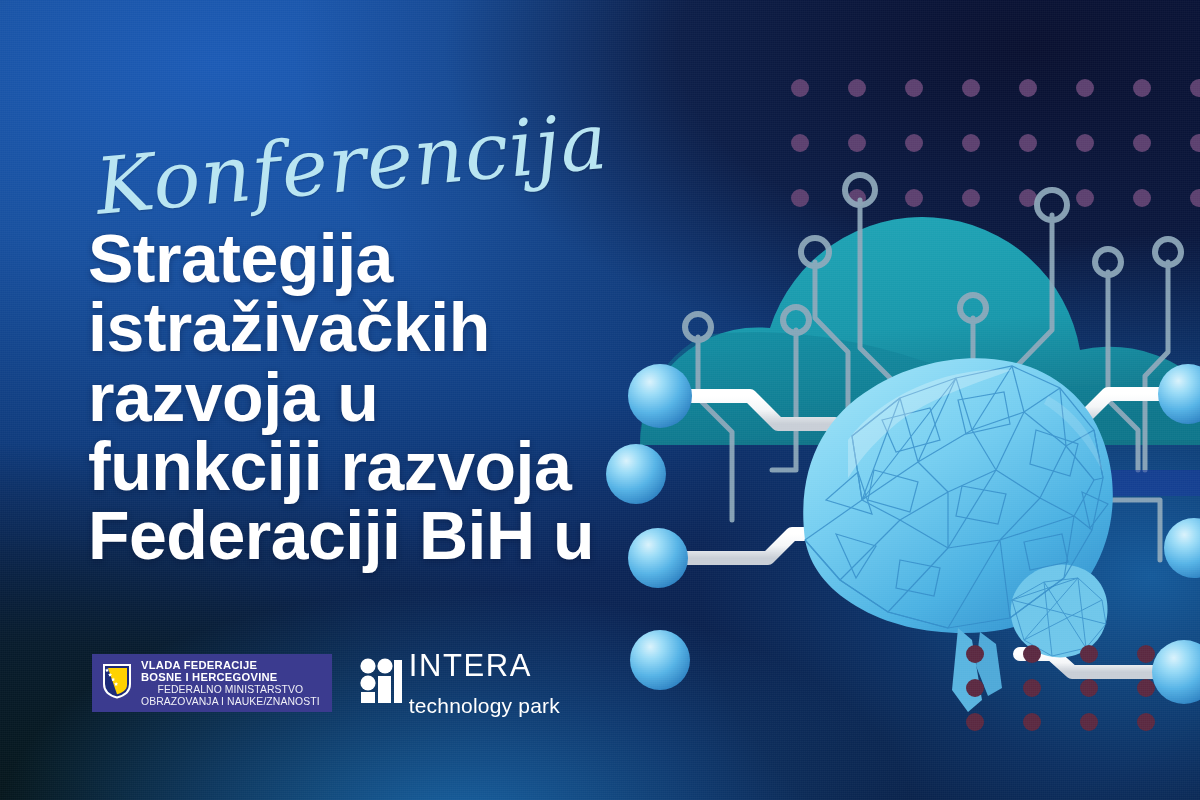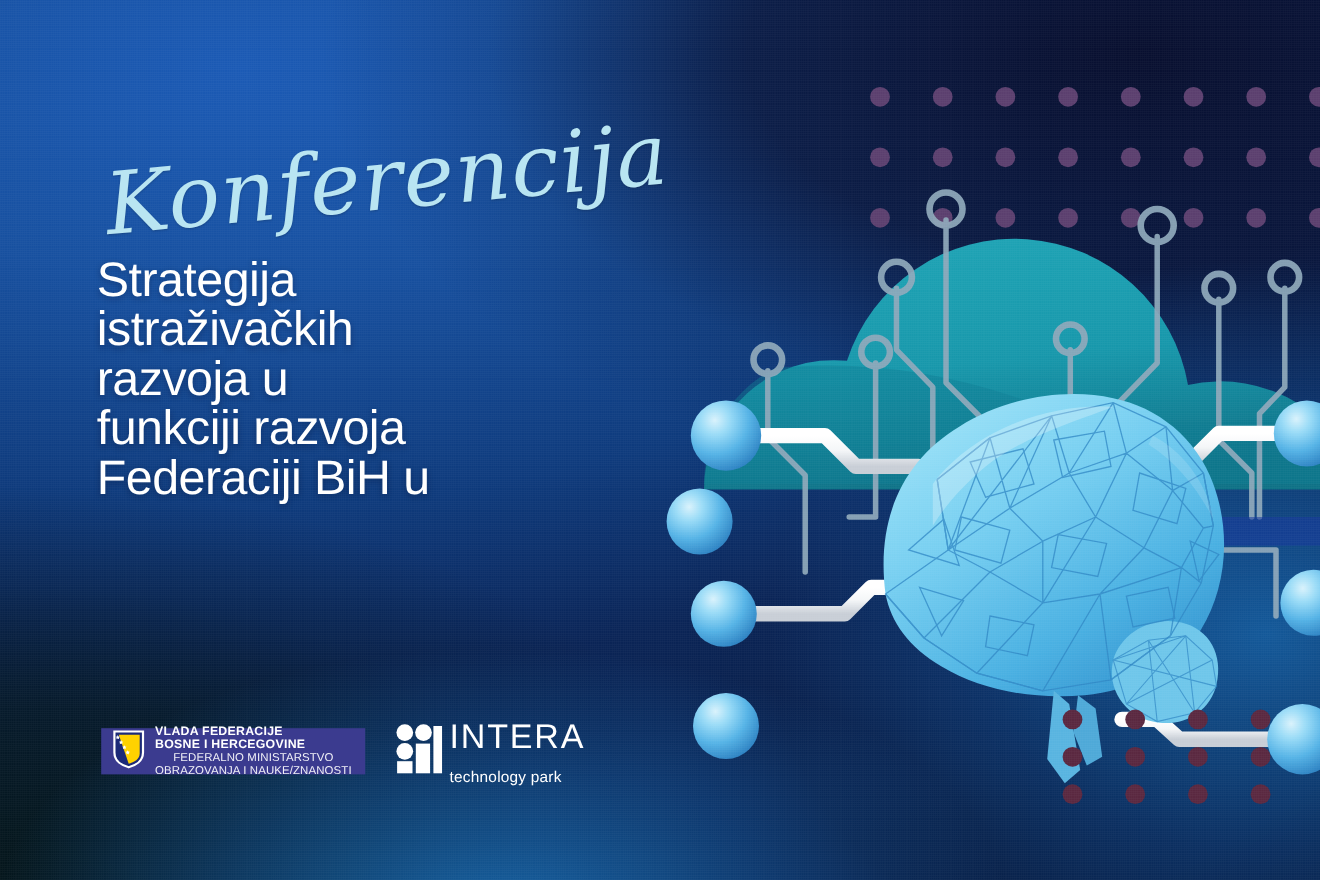--- a/index.html
+++ b/index.html
@@ -69,45 +69,45 @@
     letter-spacing: 1px;
     color: #b9e5f2;
     transform: rotate(-5.2deg);
     transform-origin: left center;
     white-space: nowrap;
     text-shadow: 0 1px 2px rgba(0,0,0,0.18);
     z-index: 6;
   }
   .headline {
     position: absolute;
-    left: 88px; top: 233px;
+    left: 88px; top: 224px;
     width: 560px;
     z-index: 7;
-    font-weight: 400;
-    font-size: 44px;
+    font-weight: 700;
+    font-size: 68px;
     line-height: 1.02;
     color: #ffffff;
     letter-spacing: -0.5px;
     text-shadow: 0 2px 6px rgba(0,10,35,0.30);
   }
   .headline .ln { display: block; white-space: nowrap; }
 
   
   .logo-row {
     position: absolute;
     left: 92px; top: 652px;
     height: 62px;
     display: flex;
     align-items: center;
     gap: 28px;
     z-index: 8;
   }
   .gov-logo {
     background: #3b3b8f;
-    height: 42px;
+    height: 58px;
     display: flex;
     align-items: center;
     gap: 9px;
     padding: 0 12px 0 10px;
     box-sizing: border-box;
   }
   .gov-text { display: flex; flex-direction: column; justify-content: center; line-height: 1.12; }
   .gov-text .b {
     color: #ffffff; font-weight: 700; font-size: 11.2px; letter-spacing: .25px; white-space: nowrap;
   }
@@ -115,21 +115,21 @@
     color: #f0f0f7; font-weight: 400; font-size: 10.4px; letter-spacing: .1px; white-space: nowrap; text-align: center;
   }
 
   .intera-logo { display: flex; align-items: center; gap: 7px; }
   .intera-text { display: flex; flex-direction: column; line-height: 1; }
   .intera-text .top {
     color: #ffffff; font-size: 31px; font-weight: 400;
     letter-spacing: 1.6px;
   }
   .intera-text .sub {
-    color: #ffffff; font-size: 14px; font-weight: 400;
+    color: #ffffff; font-size: 21px; font-weight: 400;
     letter-spacing: .2px; margin-top: 14px;
   }
 </style>
 </head>
 <body>
 
 <div id="poster">
 
   <div class="bg-base"></div>
   <div class="bg-dark-tr"></div>

